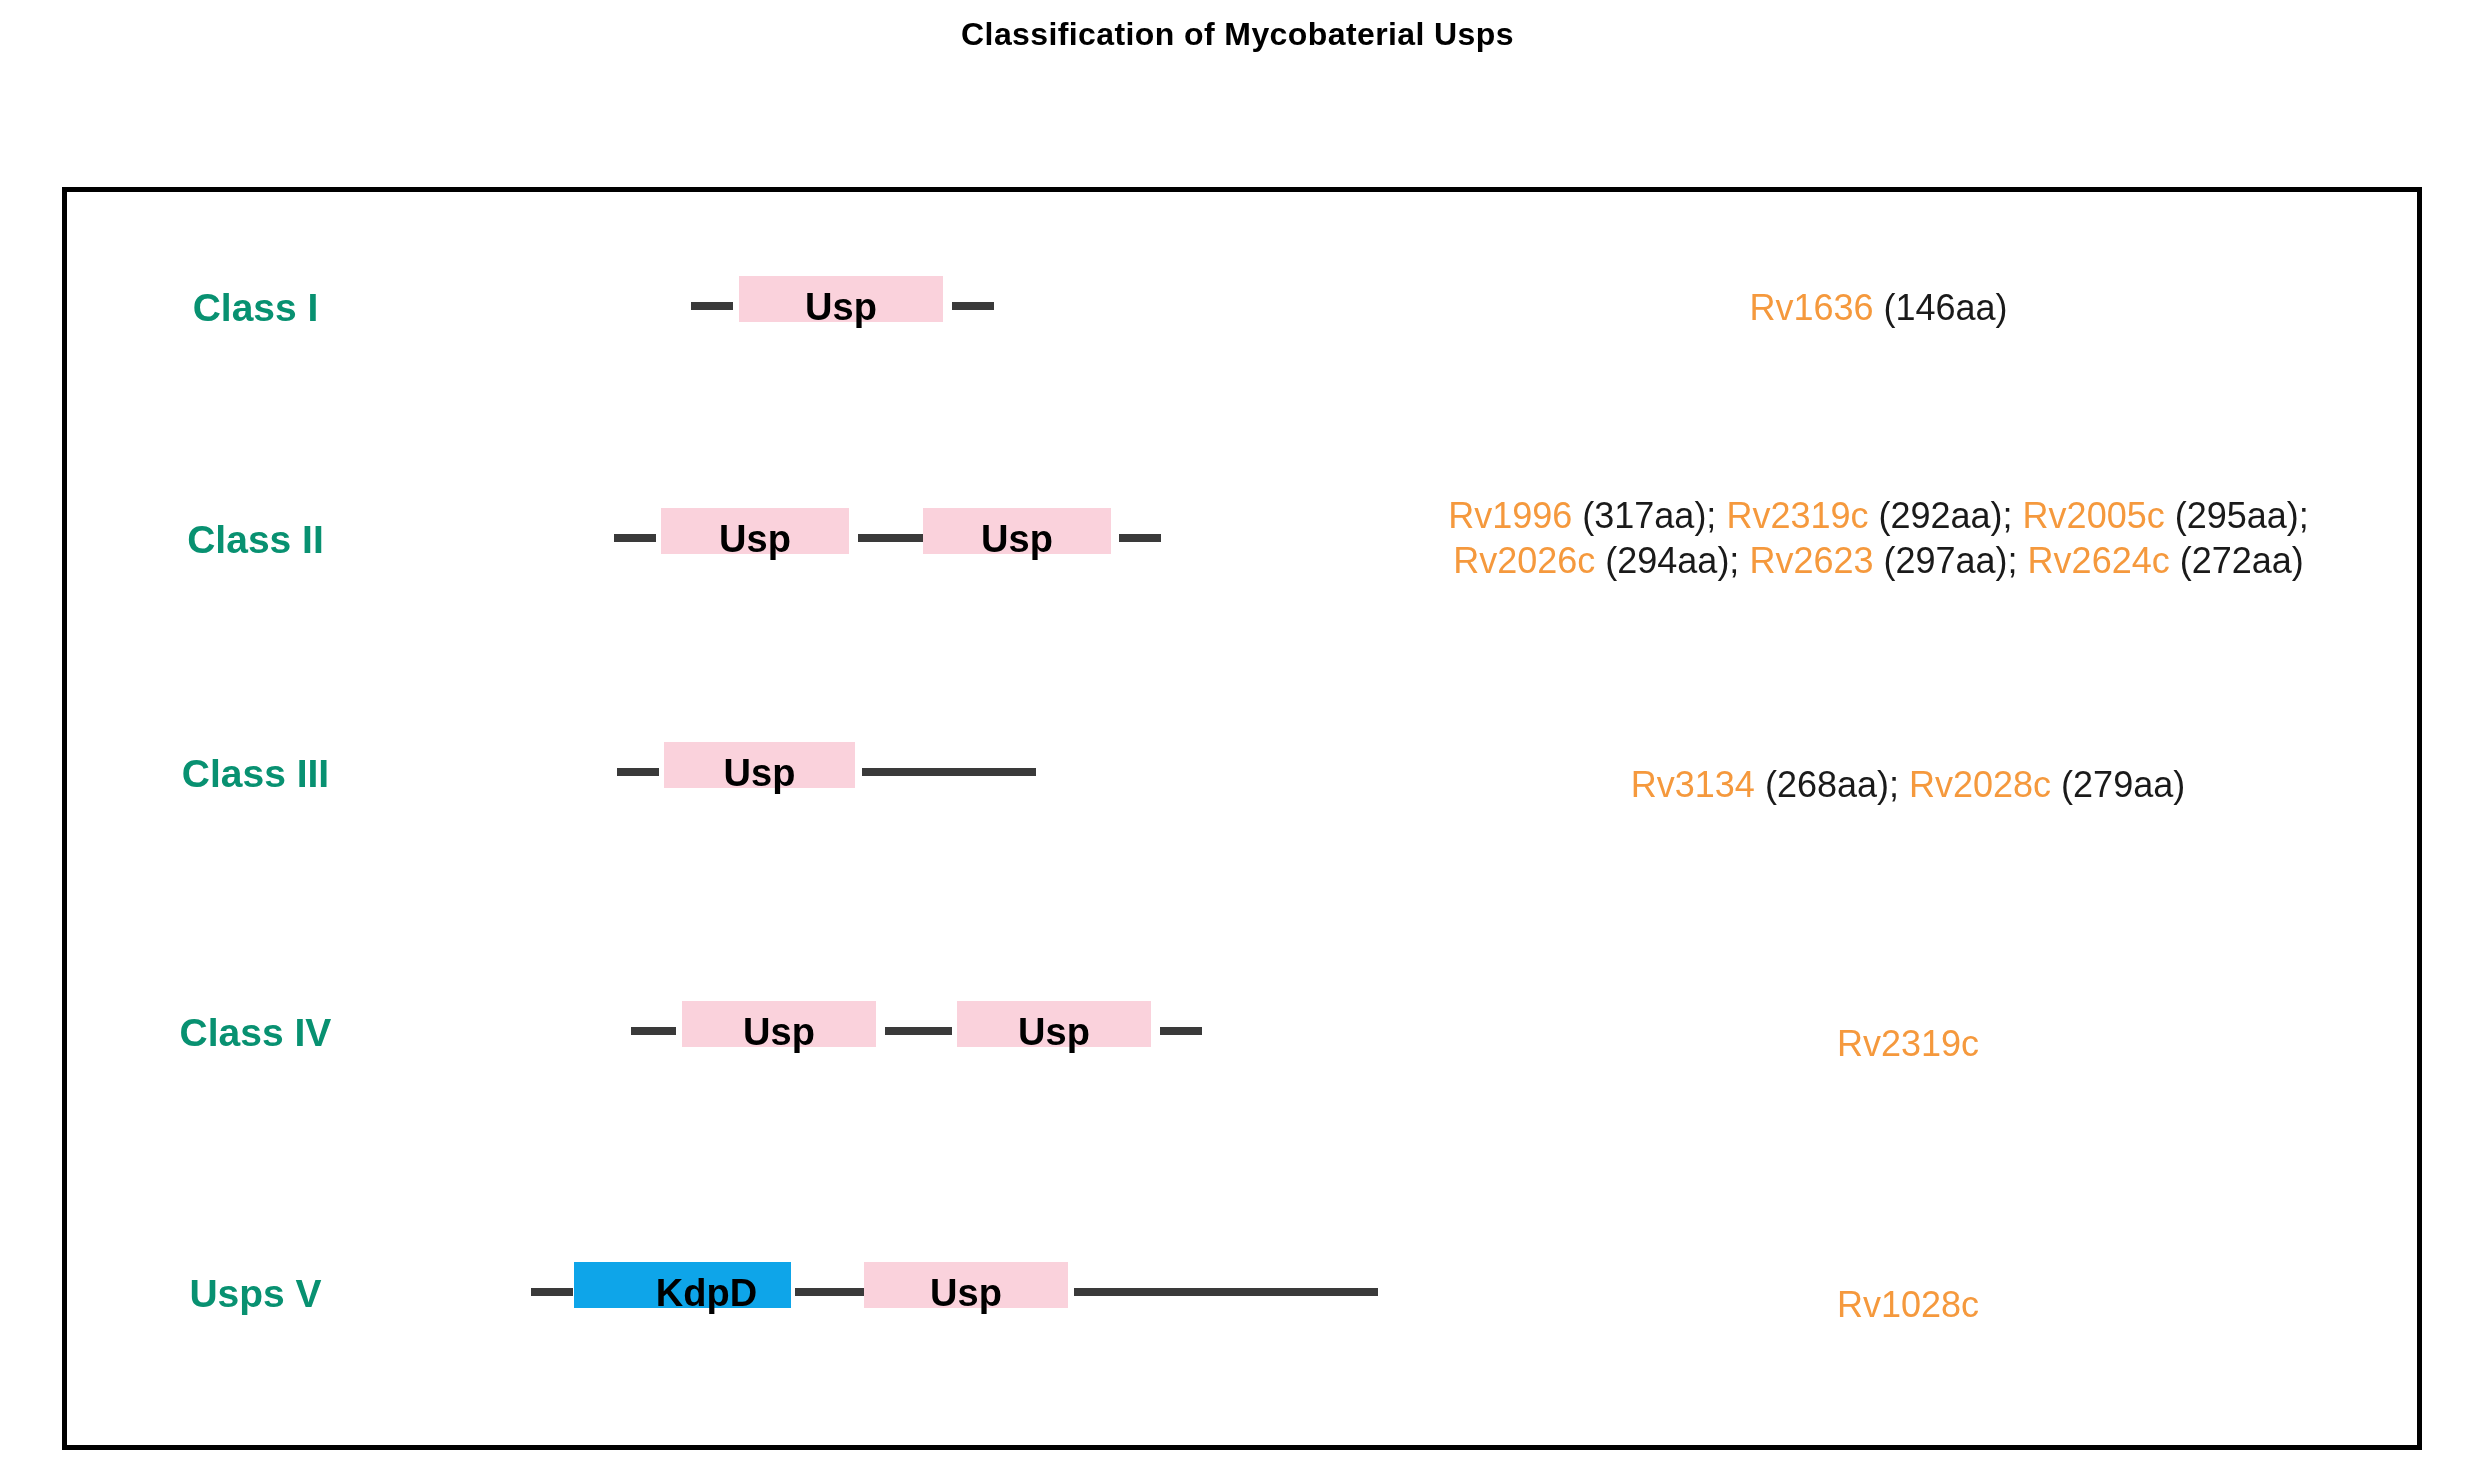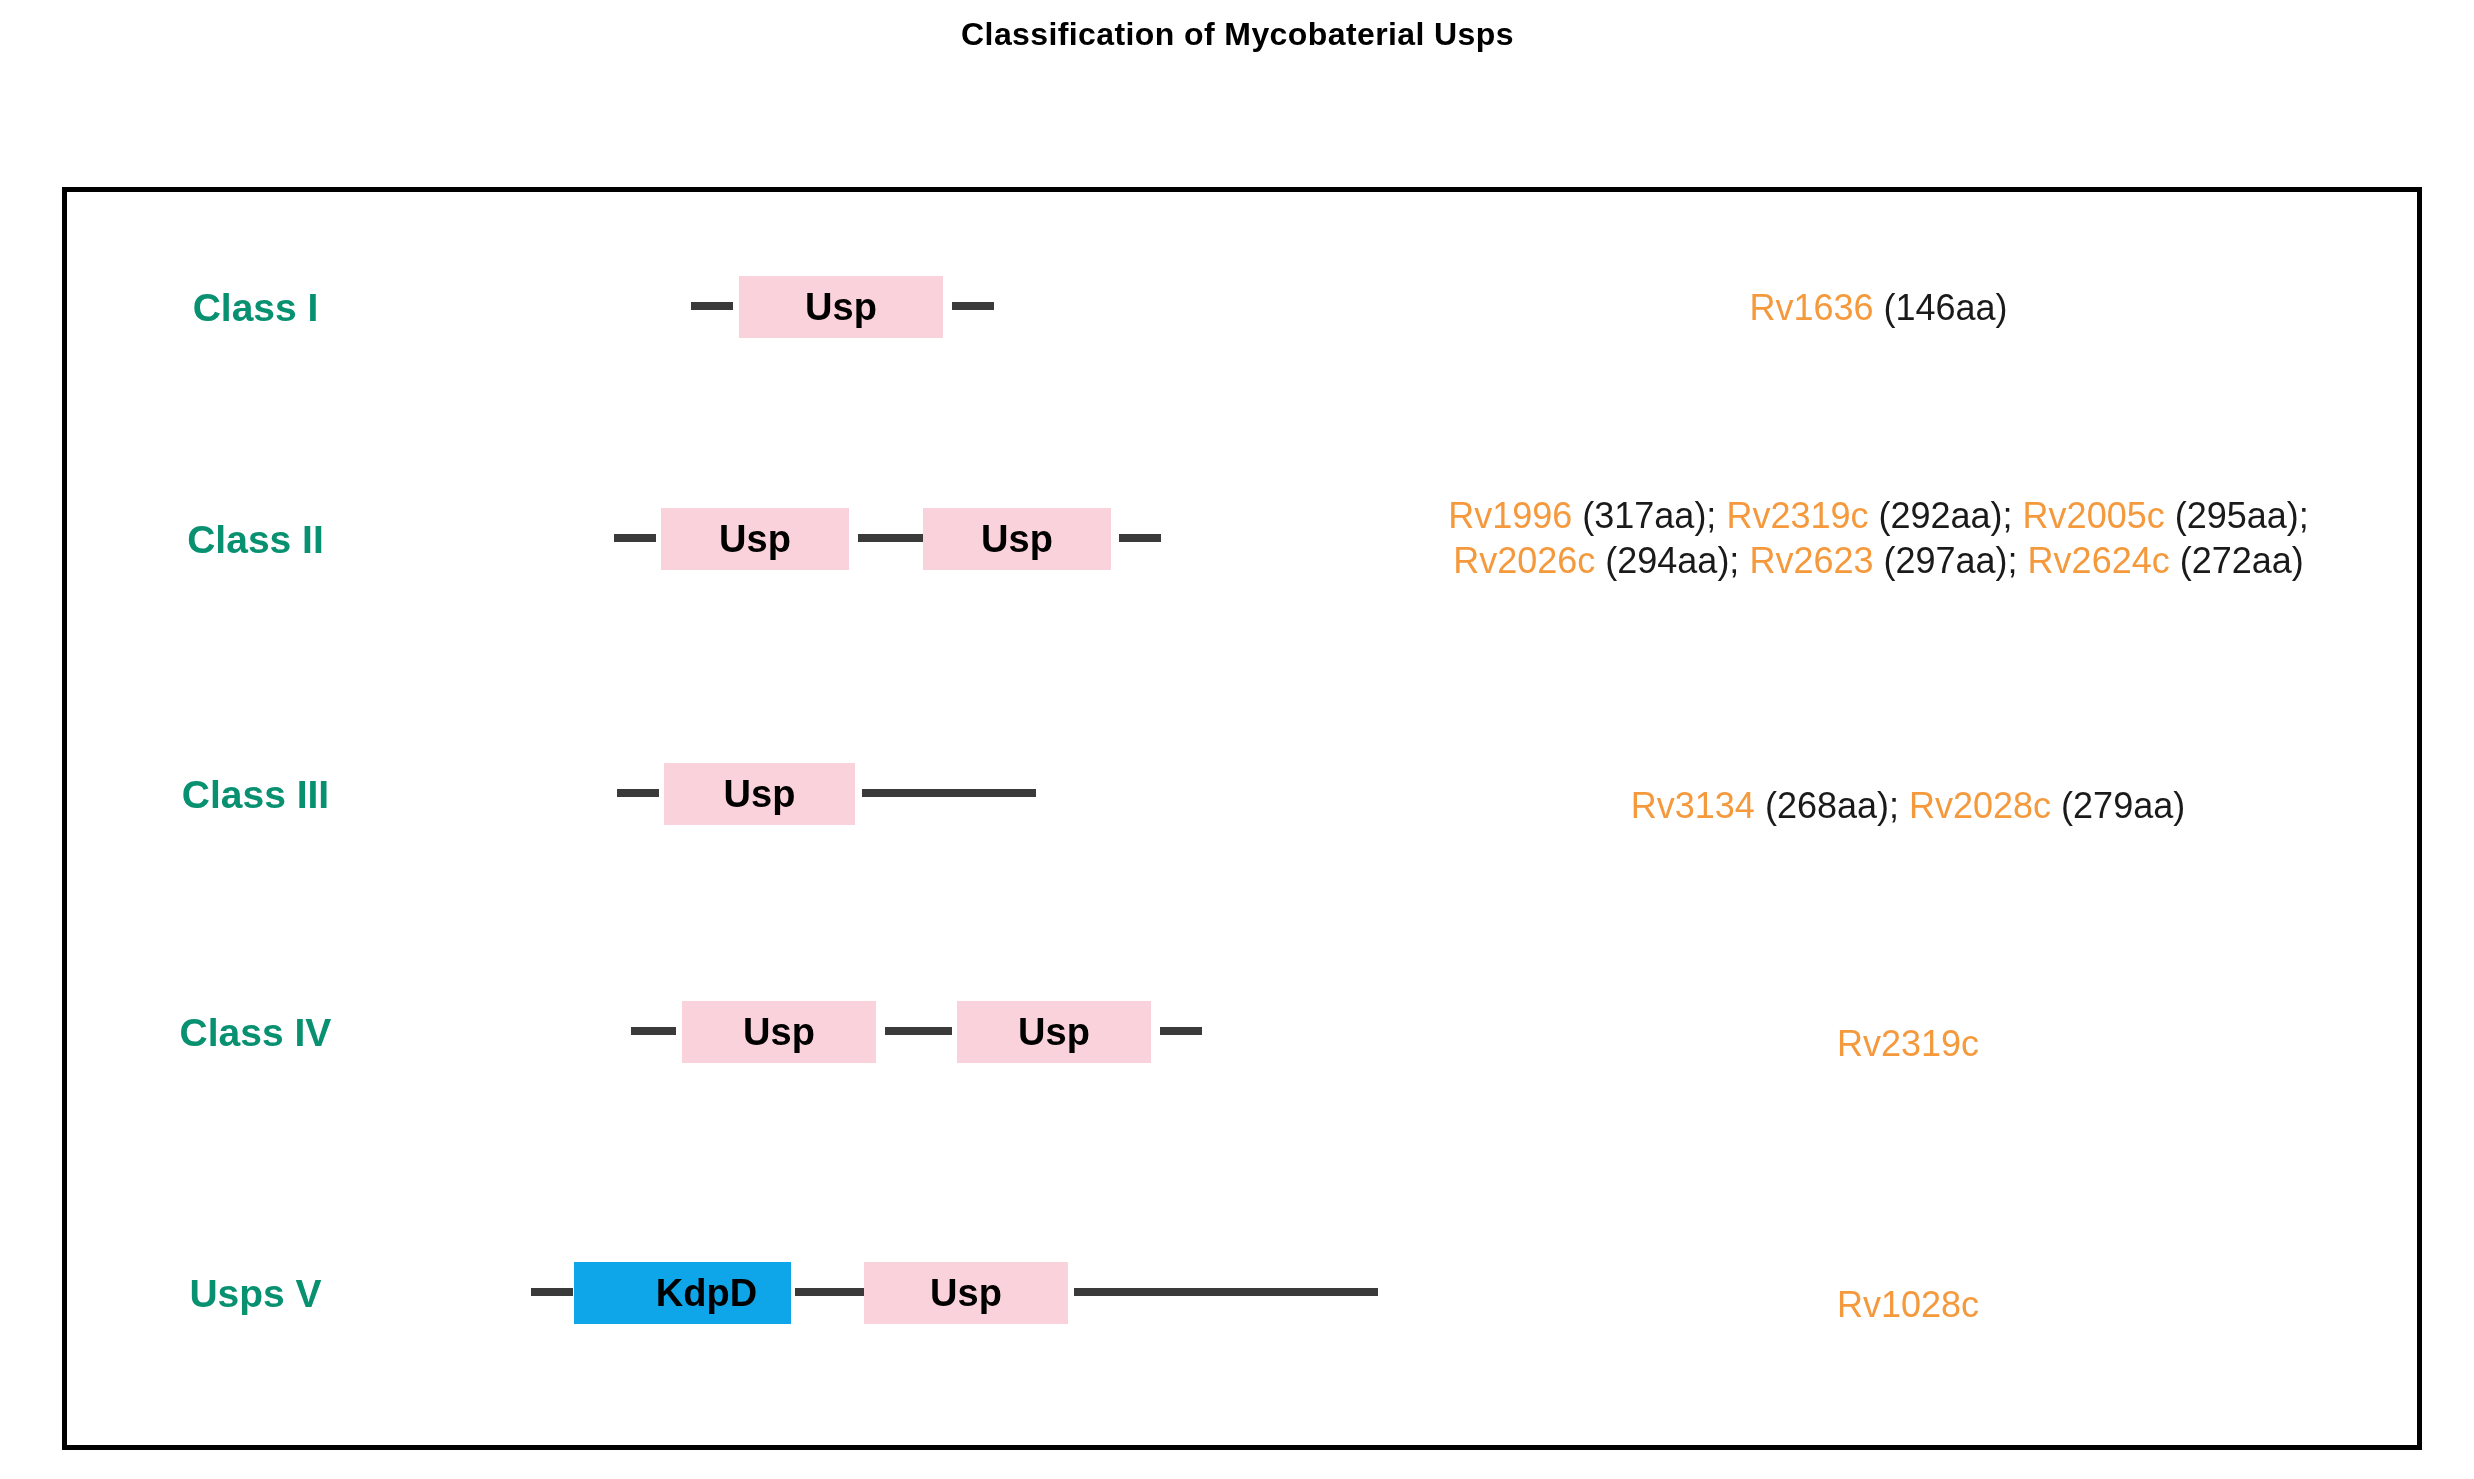--- a/index.html
+++ b/index.html
@@ -58,21 +58,21 @@
 
   .architecture {
     position: absolute;
     top: 0;
     height: 87px;
   }
 
   .domain-box {
     position: absolute;
     top: 12.3px;
-    height: 62px;
+    height: 46px;
     line-height: 62px;
     text-align: center;
     font-size: 38px;
     font-weight: bold;
     color: #000000;
     box-sizing: border-box;
   }
   .domain-usp { background: #fad2dc; }
   .domain-kdpd { background: #0ea5e9; padding-left: 48px; }
 
@@ -141,21 +141,21 @@
         <span class="gene">Rv2026c</span>
         <span>(294aa);</span>
         <span class="gene">Rv2623</span>
         <span>(297aa);</span>
         <span class="gene">Rv2624c</span>
         <span>(272aa)</span>
       </div>
     </div>
   </div>
 
-  <div class="class-row" style="top:559px;">
+  <div class="class-row" style="top:538px;">
     <div class="class-label">Class III</div>
 
     <div class="architecture" style="left:507px; width:507px;">
       <div class="linker" style="left:43px; width:42px;"></div>
       <div class="domain-box domain-usp" style="left:90px; width:191px;">Usp</div>
       <div class="linker" style="left:288px; width:174px;"></div>
     </div>
 
     <div class="annotation ann-mid" style="top:21px;">
       <span class="gene">Rv3134</span>

